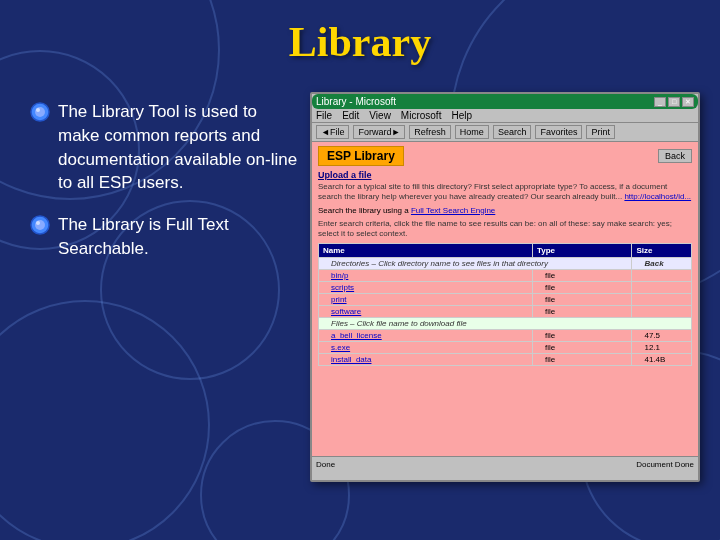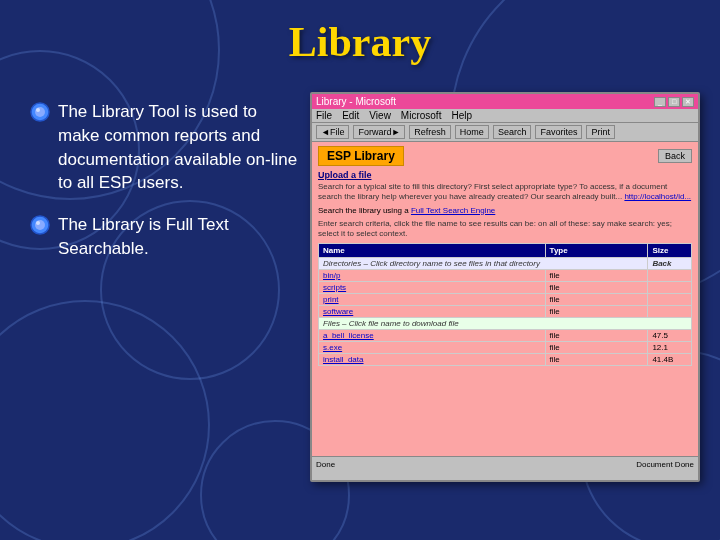--- a/index.html
+++ b/index.html
@@ -87,27 +87,28 @@
       background: #c0c0c0;
       border: 2px solid #888;
       border-radius: 2px;
       height: 390px;
       overflow: hidden;
       box-shadow: 3px 3px 8px rgba(0,0,0,0.5);
     }
 
     
     .browser-titlebar {
-      background: #ec4899;
+      background: #15803d;
       color: white;
       font-size: 10px;
       padding: 2px 4px;
       display: flex;
       justify-content: space-between;
       align-items: center;
+      border-radius: 6px;
     }
     .browser-titlebar-text {
       font-size: 10px;
     }
     .browser-controls {
       display: flex;
       gap: 2px;
     }
     .browser-btn {
       width: 12px;
@@ -216,21 +217,21 @@
       font-size: 8px;
     }
     .file-table th {
       background: #000080;
       color: white;
       padding: 2px 4px;
       text-align: left;
       border: 1px solid #ccc;
     }
     .file-table td {
-      padding: 1px 4px;
+      padding: 1px 12px;
       border: 1px solid #ccc;
       font-size: 8px;
     }
     .file-table tr.dir-header td {
       background: #e8e8ff;
       font-style: italic;
       color: #333;
     }
     .file-table tr.file-header td {
       background: #e8ffe8;

